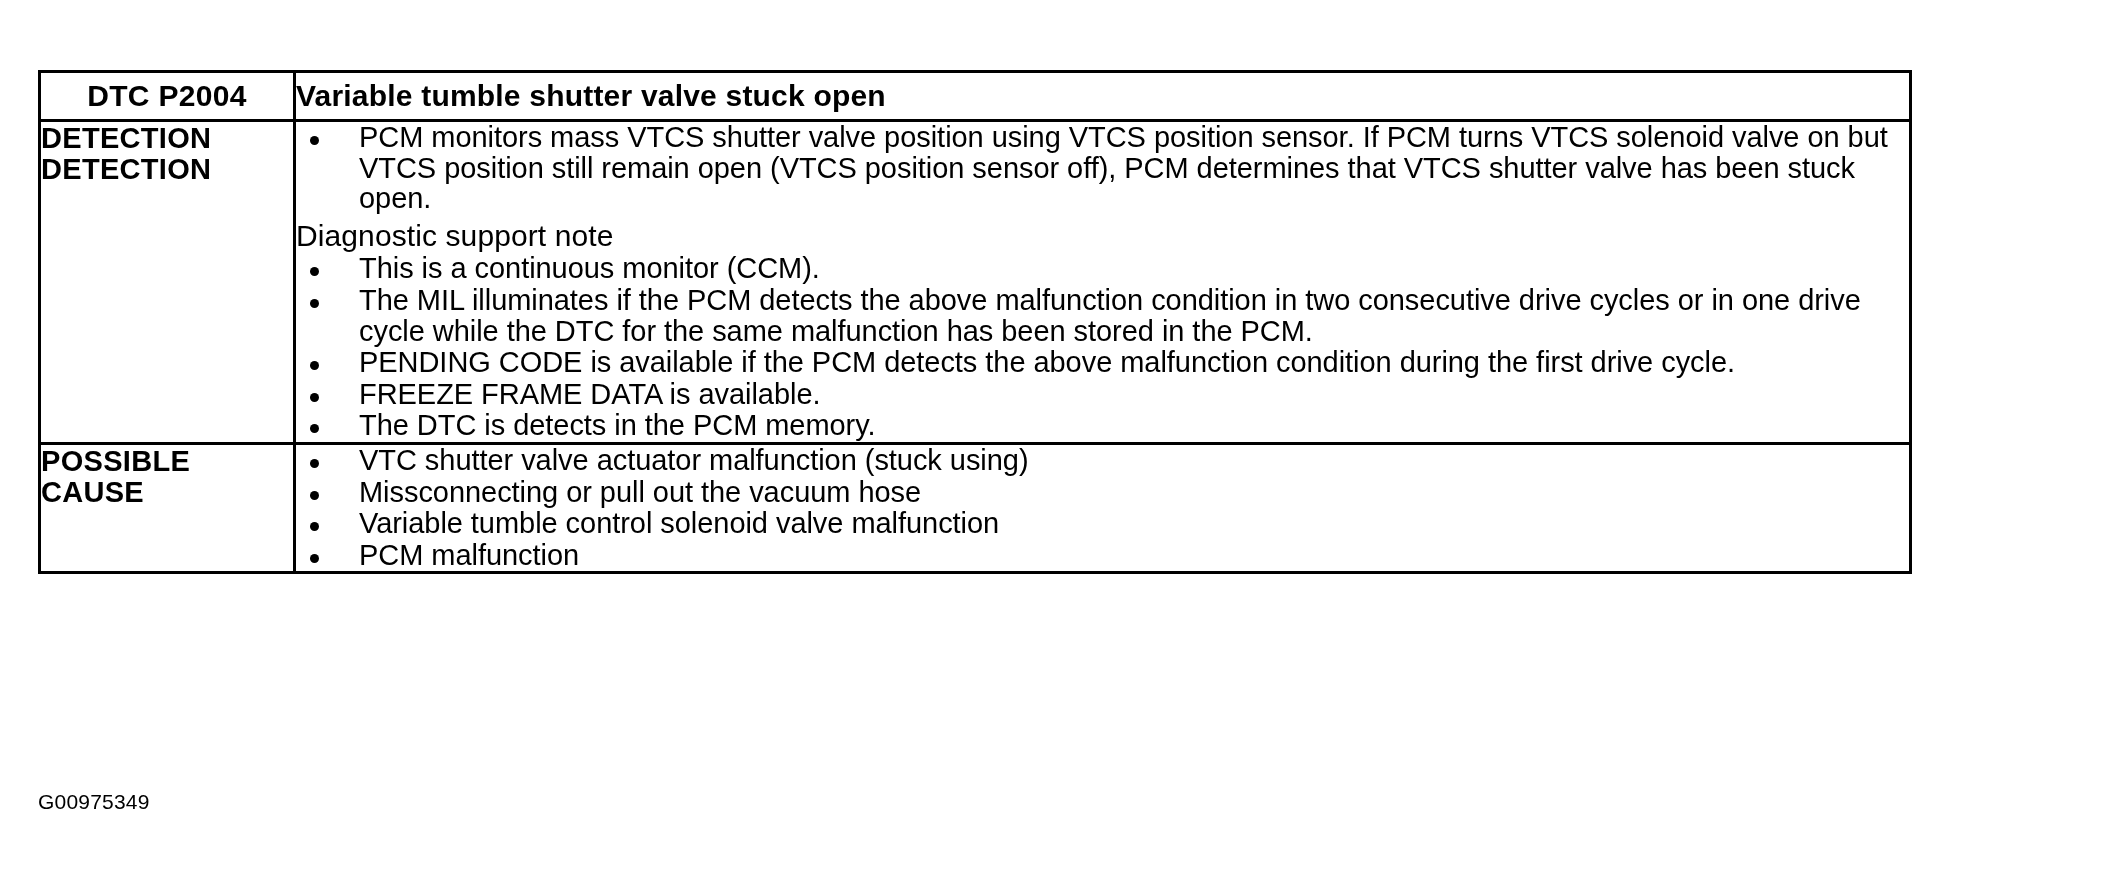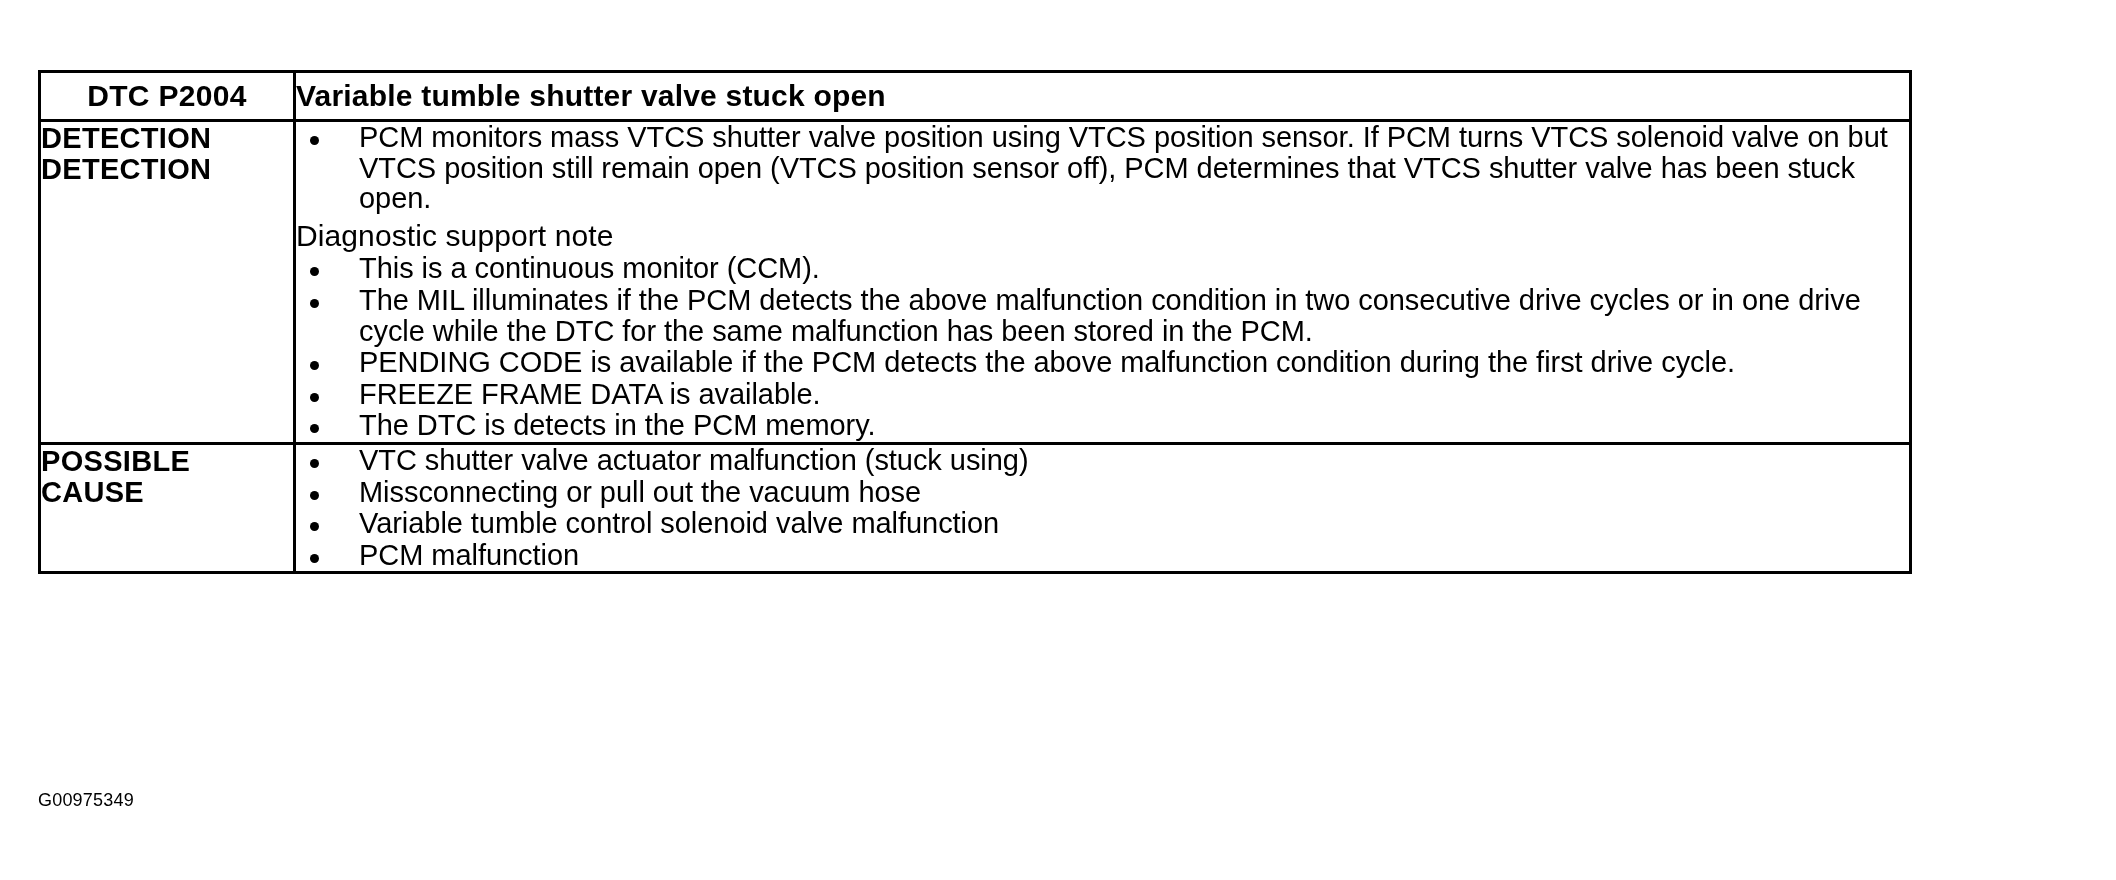--- a/index.html
+++ b/index.html
@@ -117,21 +117,21 @@
   }
 
   .detect-first li::before {
     top: 15px;
   }
 
   .figure-id {
     position: absolute;
     left: 38px;
     top: 790px;
-    font-size: 18px;
+    font-size: 21px;
     letter-spacing: 0.2px;
   }
 </style>
 </head>
 <body>
 
 <div class="page">
 
   <table class="dtc-table">
     <colgroup>

